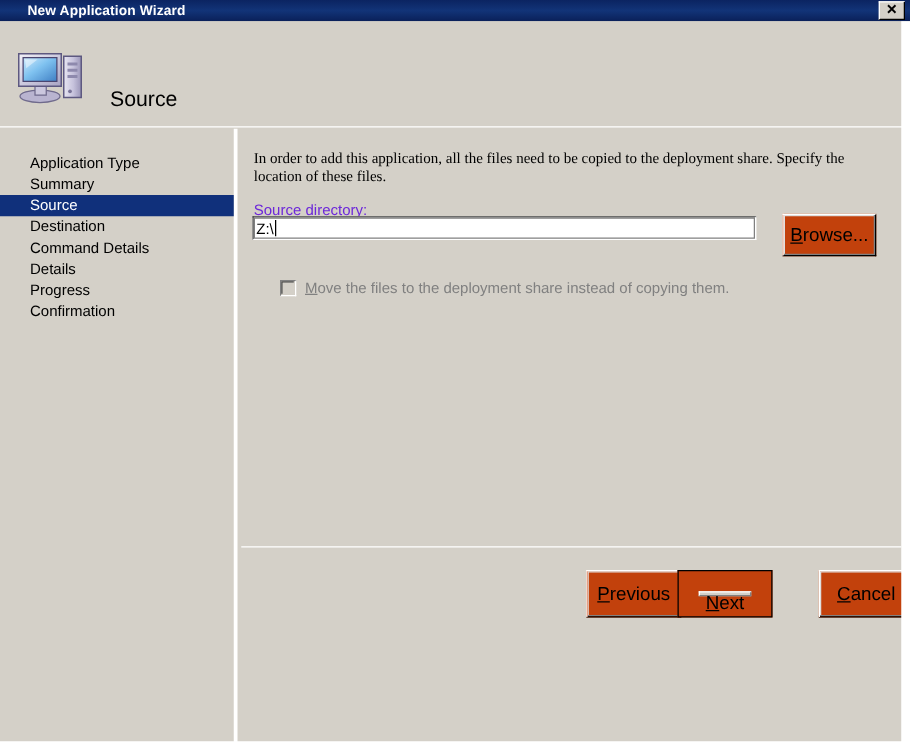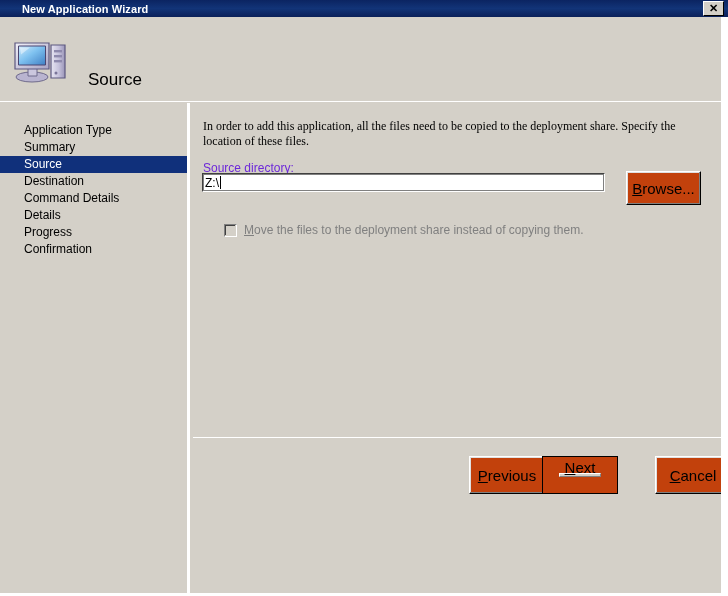--- a/index.html
+++ b/index.html
@@ -287,21 +287,21 @@
   .btn-next-inner {
     width: 100%;
     height: 100%;
     background: #d4d0c8;
     border-top: 1px solid #ffffff;
     border-left: 1px solid #ffffff;
     border-right: 1px solid #808080;
     border-bottom: 1px solid #808080;
     box-sizing: border-box;
     display: flex;
-    align-items: flex-end;
+    align-items: flex-start;
     justify-content: center;
   }
   .btn-cancel { left: 439px; margin-left: 23px; }
 
   .acc { text-decoration: underline; }
 
   
   .right-gutter {
     position: absolute;
     right: 0;

